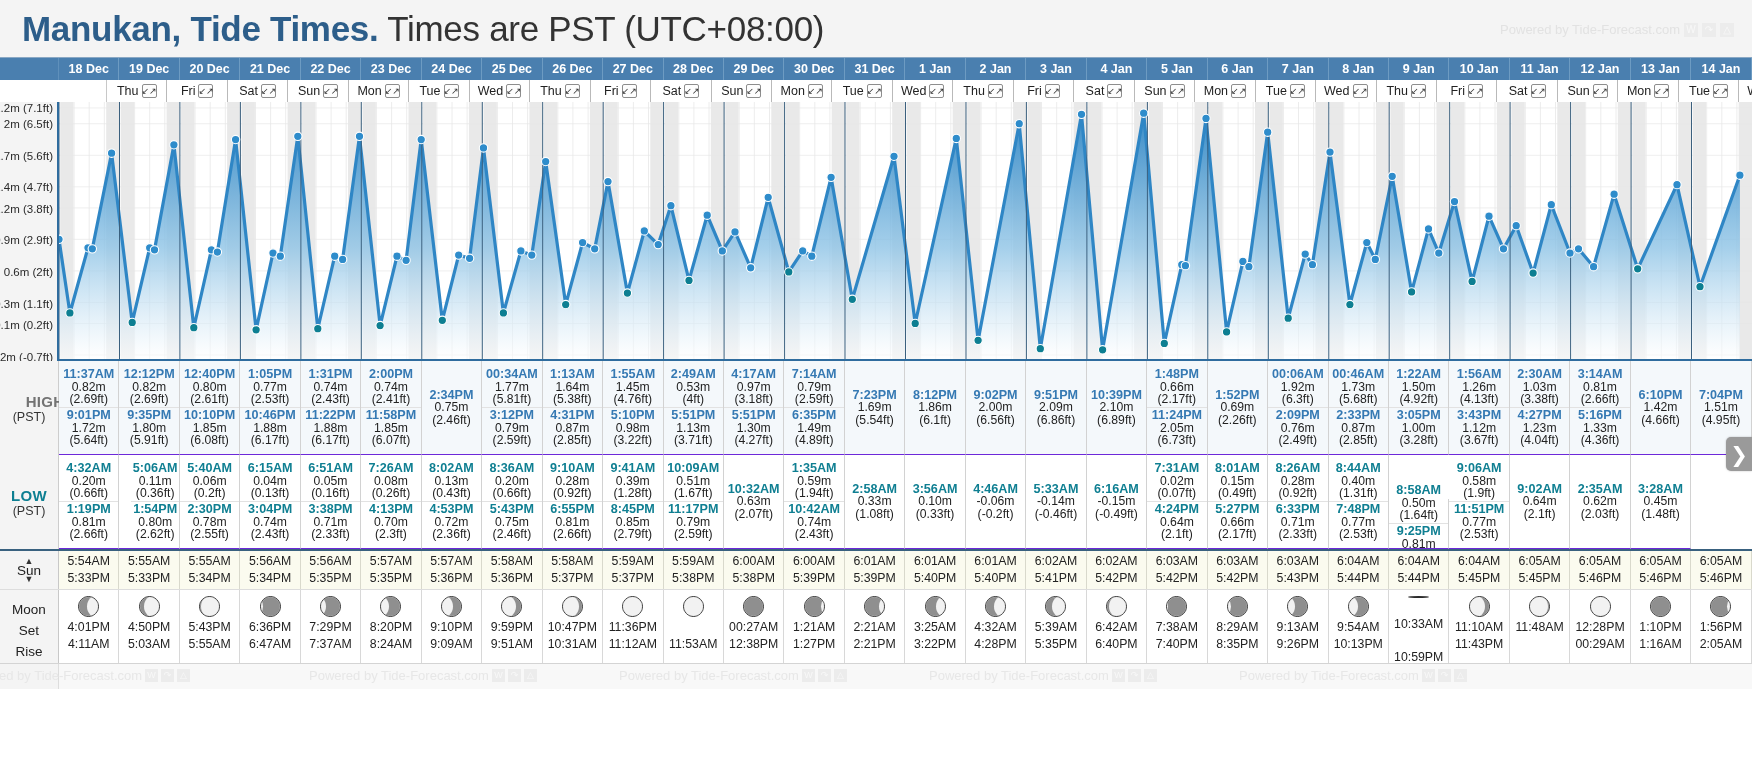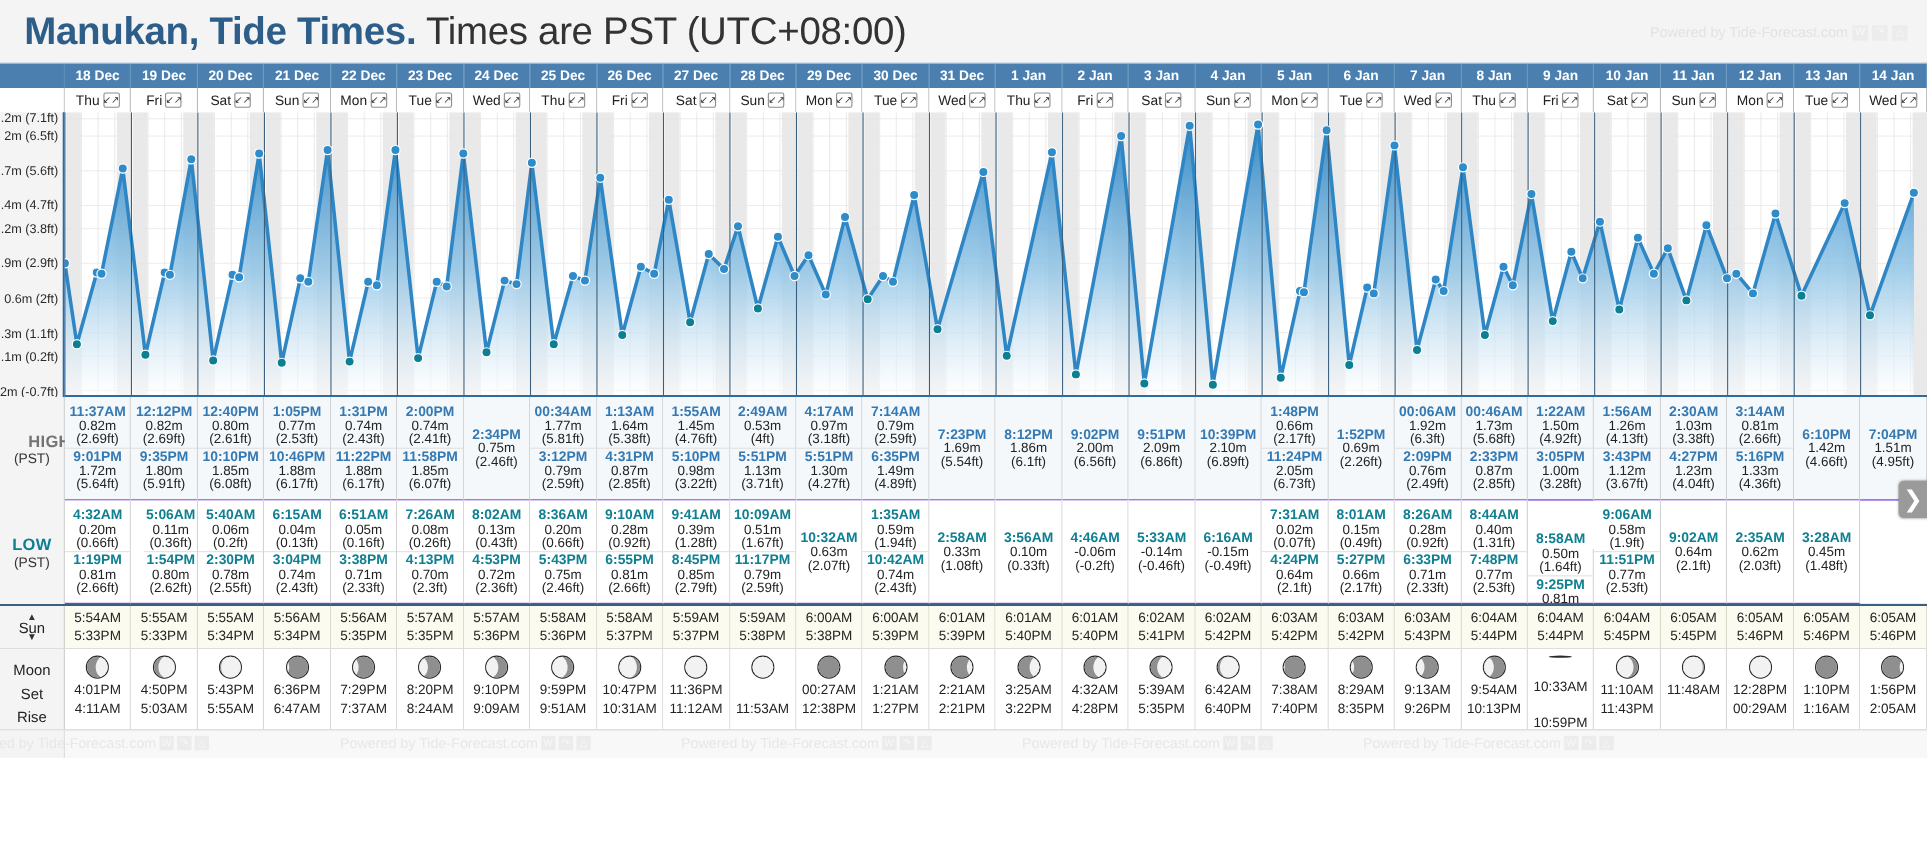--- a/index.html
+++ b/index.html
@@ -59,21 +59,21 @@
 
   
   #hdr-date .stub{ background:#4a7faf; border-right:1px solid #5f90bb; }
   #hdr-date{ height:22px; }
   #hdr-date .col{
     background:#4a7faf; color:#fff;
     font-size:12.5px; font-weight:bold;
     display:flex; align-items:center; justify-content:center;
     border-right:1px solid #6d9bc2;
   }
-  #hdr-day{ height:22px; }
+  #hdr-day{ height:22px;padding-left:48px; }
   #hdr-day .stub{ background:#fff; border-right:1px solid #c8c8c8;}
   #hdr-day .col{
     background:#fff; color:#222; font-size:12.5px;
     display:flex; align-items:center; justify-content:center; gap:3px;
     border-right:1px solid #b9b9b9;
   }
   .expand-ico{
     width:15px;height:14px;border:1px solid #8d8d8d;border-radius:2px;
     background:#fdfdfd;display:inline-flex;align-items:center;justify-content:center;
     font-size:9px;color:#333;line-height:1;

